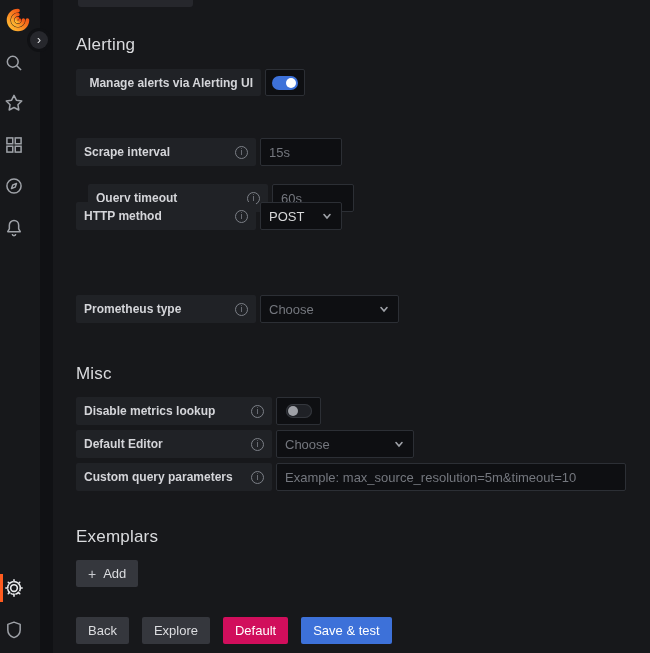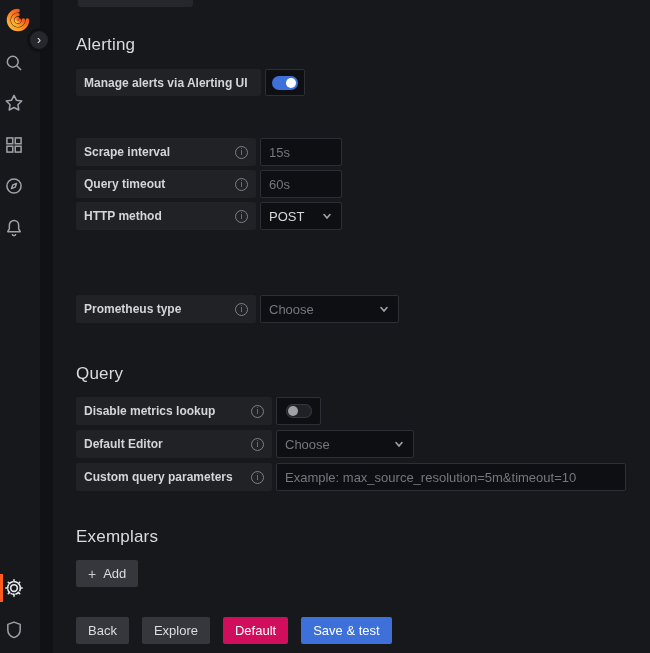--- a/index.html
+++ b/index.html
@@ -26,30 +26,30 @@
   .icon-search { top:53px; } .icon-star { top:93px; } .icon-apps { top:135px; }
   .icon-explore { top:176px; } .icon-bell { top:218px; }
   .icon-gear { top:578px; color:#e9eaec; } .icon-shield { top:620px; }
   .active-bar { position:absolute; left:0; top:574px; width:3px; height:28px; }
   
   .content { position:absolute; left:53px; top:0; width:597px; height:653px; z-index:2; }
   .clipped-top { position:absolute; left:25px; top:0; width:115px; height:7px; background:#26272c; border-radius:0 0 3px 3px; }
   .h { position:absolute; left:23px; font-size:17px; font-weight:500; color:#dadbde; letter-spacing:.2px; }
   .h-alerting { top:35px; } .h-type { top:262px; } .h-misc { top:364px; } .h-exemplars { top:527px;text-align:right; }
   .row { position:absolute; left:23px; display:flex; gap:4px; }
-  .r-manage { top:69px; } .r-scrape { top:138px; } .r-query { top:170px; } .r-http { top:202px; }
+  .r-manage { top:69px; } .r-scrape { top:138px; } .r-query { top:184px;margin-left:12px; } .r-http { top:202px; }
   .r-prom { top:295px; } .r-disable { top:397px; } .r-editor { top:430px; } .r-custom { top:463px; }
   .lbl {
     background:#202226; border-radius:2px; height:28px;
     display:flex; align-items:center; padding:0 8px; gap:6px;
     font-size:12px; font-weight:600; color:#d4d5d9; white-space:nowrap;
   }
   .lbl .info { margin-left:auto; }
   .w185{width:185px;} .w180{width:180px;} .w196{width:196px;}
-  .h27{height:27px;}
+  .h27{height:27px;justify-content:flex-end;}
   .info {
     width:13px; height:13px; min-width:13px; border:1px solid #7c8087; border-radius:50%;
     color:#7c8087; font-size:9px; font-style:normal; font-weight:400;
     display:flex; align-items:center; justify-content:center; line-height:1;
   }
   .field, .text-input, .select {
     background:#0e0f12; border:1px solid #2c2f35; border-radius:2px; height:28px;
     color:#d8d9da; font-size:13px; display:flex; align-items:center; padding:0 8px;
   }
   .text-input { font-family:"Liberation Sans", sans-serif; outline:none; }
@@ -203,21 +203,21 @@
       <i class="info">i</i>
     </div>
     <div class="select w139">
       <span class="ph">Choose</span>
       <svg class="chev" viewBox="0 0 12 12" fill="none" stroke="currentColor" stroke-width="1.6" stroke-linecap="round">
           <polyline points="3,4.5 6,8 9,4.5"></polyline>
         </svg>
     </div>
   </div>
 
-  <h3 class="h h-misc">Query</h3>
+  <h3 class="h h-misc">Misc</h3>
   <div class="row r-disable">
     <div class="lbl w196">
       <span>Disable metrics lookup</span>
       <i class="info">i</i>
     </div>
     <div class="switch-box" style="width:45px;height:28px">
       <div class="sw off">
           <div class="knob"></div>
         </div>
     </div>

